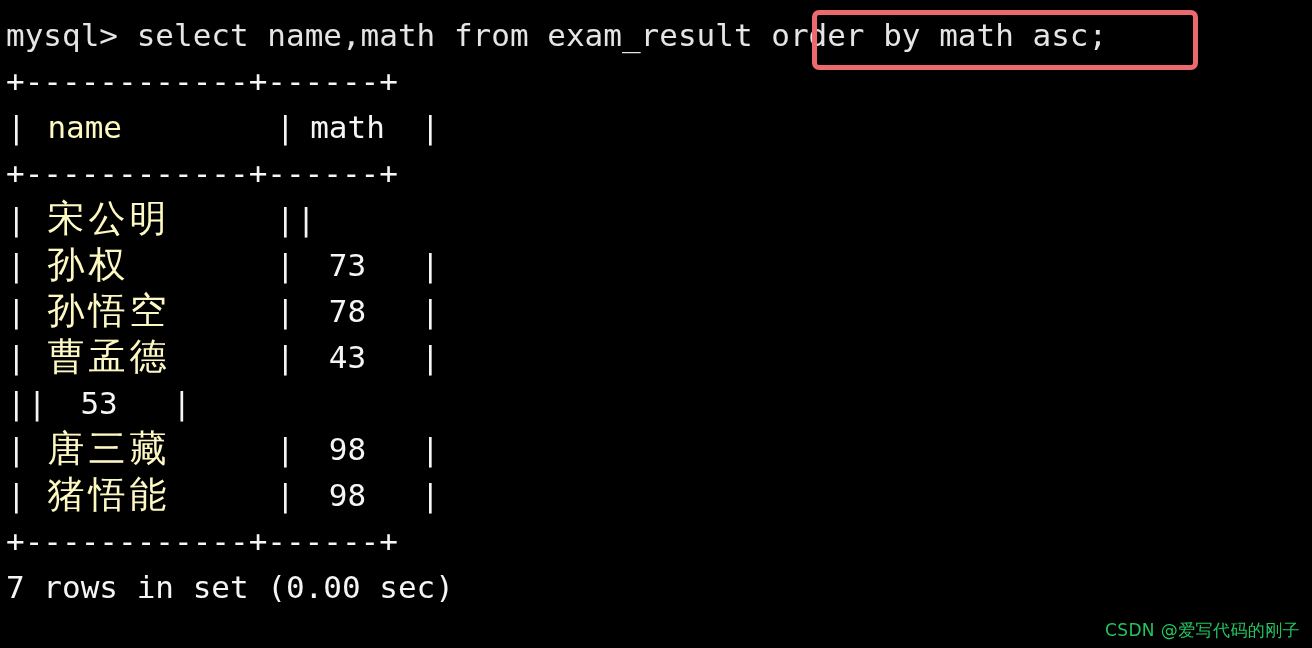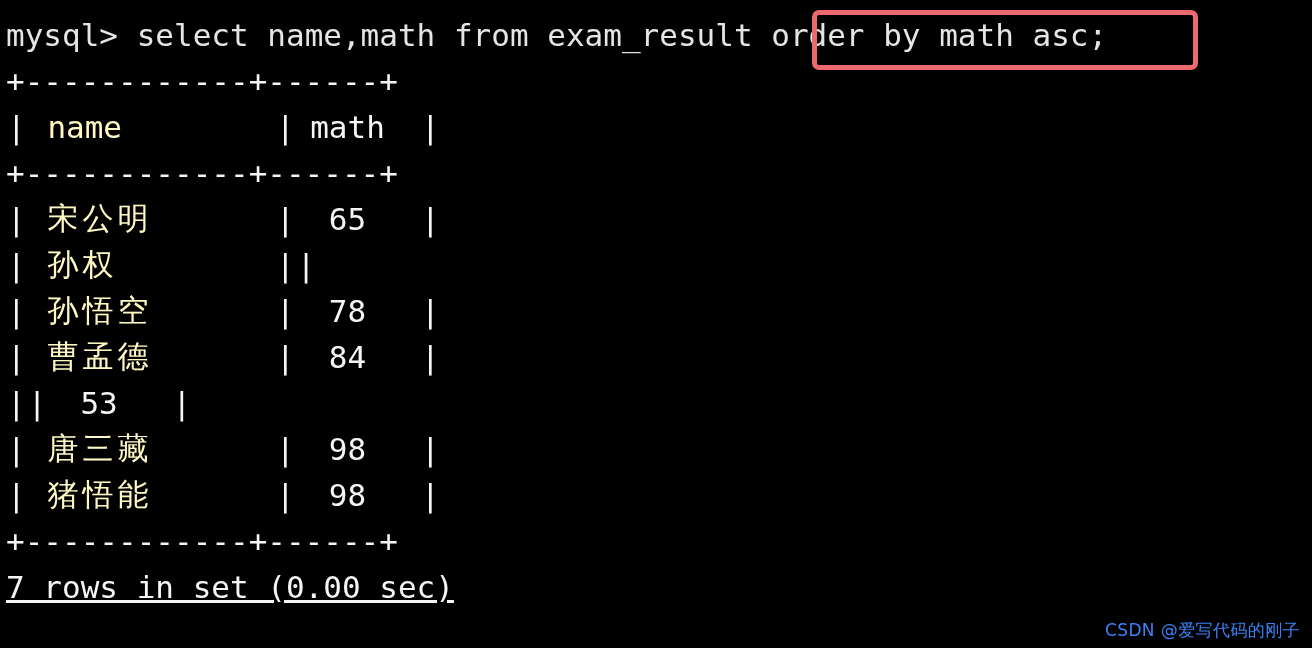--- a/index.html
+++ b/index.html
@@ -66,22 +66,22 @@
   }
   .col-math {
     display: inline-block;
     width: 124.2px;           
     box-sizing: border-box;
     text-align: center;
     padding-right: 20.7px;
     color: #f5f5f5;
   }
   .cjk {
-    font-family: Liberation Mono, monospace;
-    font-size: 31px;
+    font-family: Liberation Sans, sans-serif;
+    font-size: 37px;
     letter-spacing: 4px;
   }
   .sep-line {
     position: absolute;
     left: 6px;
     height: 46px;
     line-height: 46px;
     white-space: pre;
     font-size: 31px;
     color: #f5f5f5;
@@ -105,21 +105,21 @@
     border-radius: 7px;
     box-sizing: border-box;
     pointer-events: none;
   }
   #watermark {
     position: absolute;
     right: 12px;
     bottom: 6px;
     font-family: "DejaVu Sans", "Liberation Sans", sans-serif;
     font-size: 17px;
-    color: #3b82f6;
+    color: #22c55e;
     letter-spacing: 0.4px;
     white-space: pre;
   }
 </style>
 </head>
 <body>
 
 <div id="terminal">
 
   <div class="term-line prompt-line"><span>mysql&gt; </span><span>select name,math from exam_result </span><span>order by math asc;</span></div>
@@ -135,44 +135,44 @@
     <span class="col-math"><span>math</span></span>
     <span class="pipe">|</span>
   </div>
 
   <div class="sep-line" style="top:150px;">+------------+------+</div>
 
   <div class="tbl-row" style="top:196px;">
     <span class="pipe">|</span>
     <span class="col-name"><span class="pad"></span><span class="cjk">宋公明</span></span>
     <span class="pipe">|</span>
-    <span class="col-math">65</span>
     <span class="pipe">|</span>
   </div>
 
   <div class="tbl-row" style="top:242px;">
     <span class="pipe">|</span>
     <span class="col-name"><span class="pad"></span><span class="cjk">孙权</span></span>
     <span class="pipe">|</span>
+    <span class="col-math">73</span>
     <span class="pipe">|</span>
   </div>
 
   <div class="tbl-row" style="top:288px;">
     <span class="pipe">|</span>
     <span class="col-name"><span class="pad"></span><span class="cjk">孙悟空</span></span>
     <span class="pipe">|</span>
     <span class="col-math">78</span>
     <span class="pipe">|</span>
   </div>
 
   <div class="tbl-row" style="top:334px;">
     <span class="pipe">|</span>
     <span class="col-name"><span class="pad"></span><span class="cjk">曹孟德</span></span>
     <span class="pipe">|</span>
-    <span class="col-math">84</span>
+    <span class="col-math">43</span>
     <span class="pipe">|</span>
   </div>
 
   <div class="tbl-row" style="top:380px;">
     <span class="pipe">|</span>
     <span class="pipe">|</span>
     <span class="col-math">53</span>
     <span class="pipe">|</span>
   </div>
 
@@ -187,17 +187,17 @@
   <div class="tbl-row" style="top:472px;">
     <span class="pipe">|</span>
     <span class="col-name"><span class="pad"></span><span class="cjk">猪悟能</span></span>
     <span class="pipe">|</span>
     <span class="col-math">98</span>
     <span class="pipe">|</span>
   </div>
 
   <div class="sep-line" style="top:518px;">+------------+------+</div>
 
-  <div class="footer-line" style="top:564px;text-decoration:underline;">7 rows in set (0.00 sec)</div>
+  <div class="footer-line" style="top:564px;">7 rows in set (0.00 sec)</div>
 
   <div id="watermark">CSDN @爱写代码的刚子</div>
 
 </div>
 
 </body></html>

